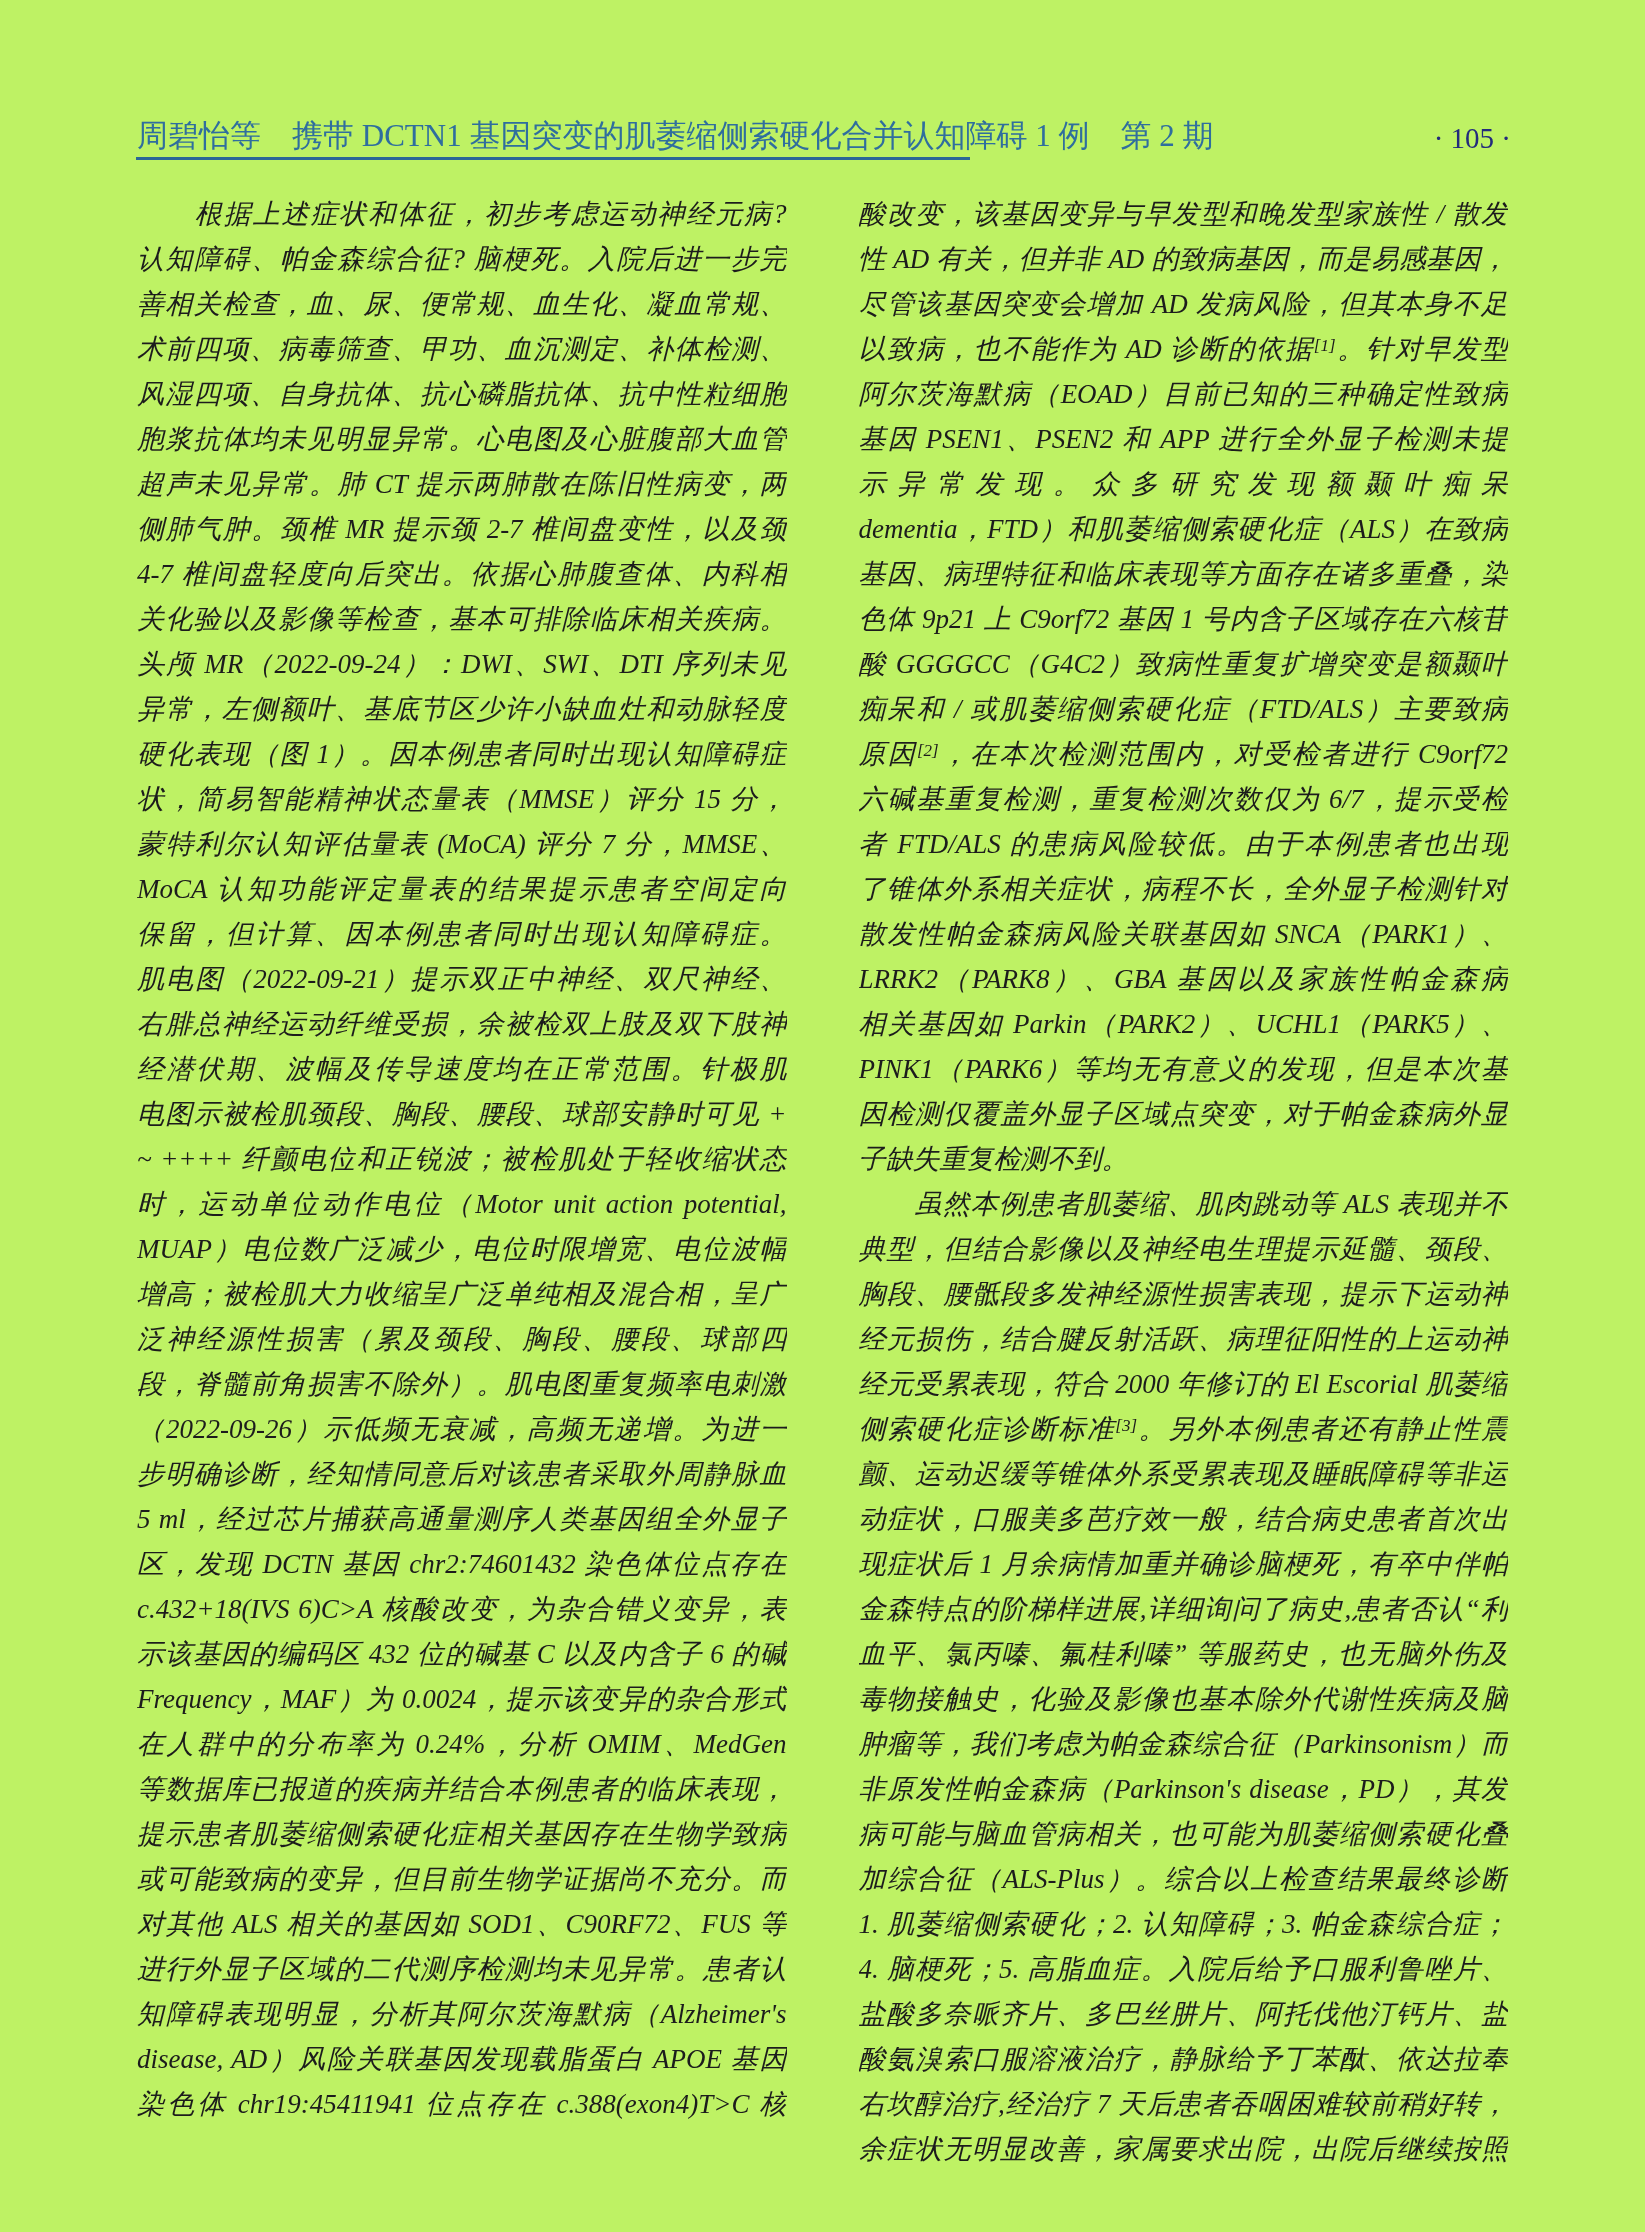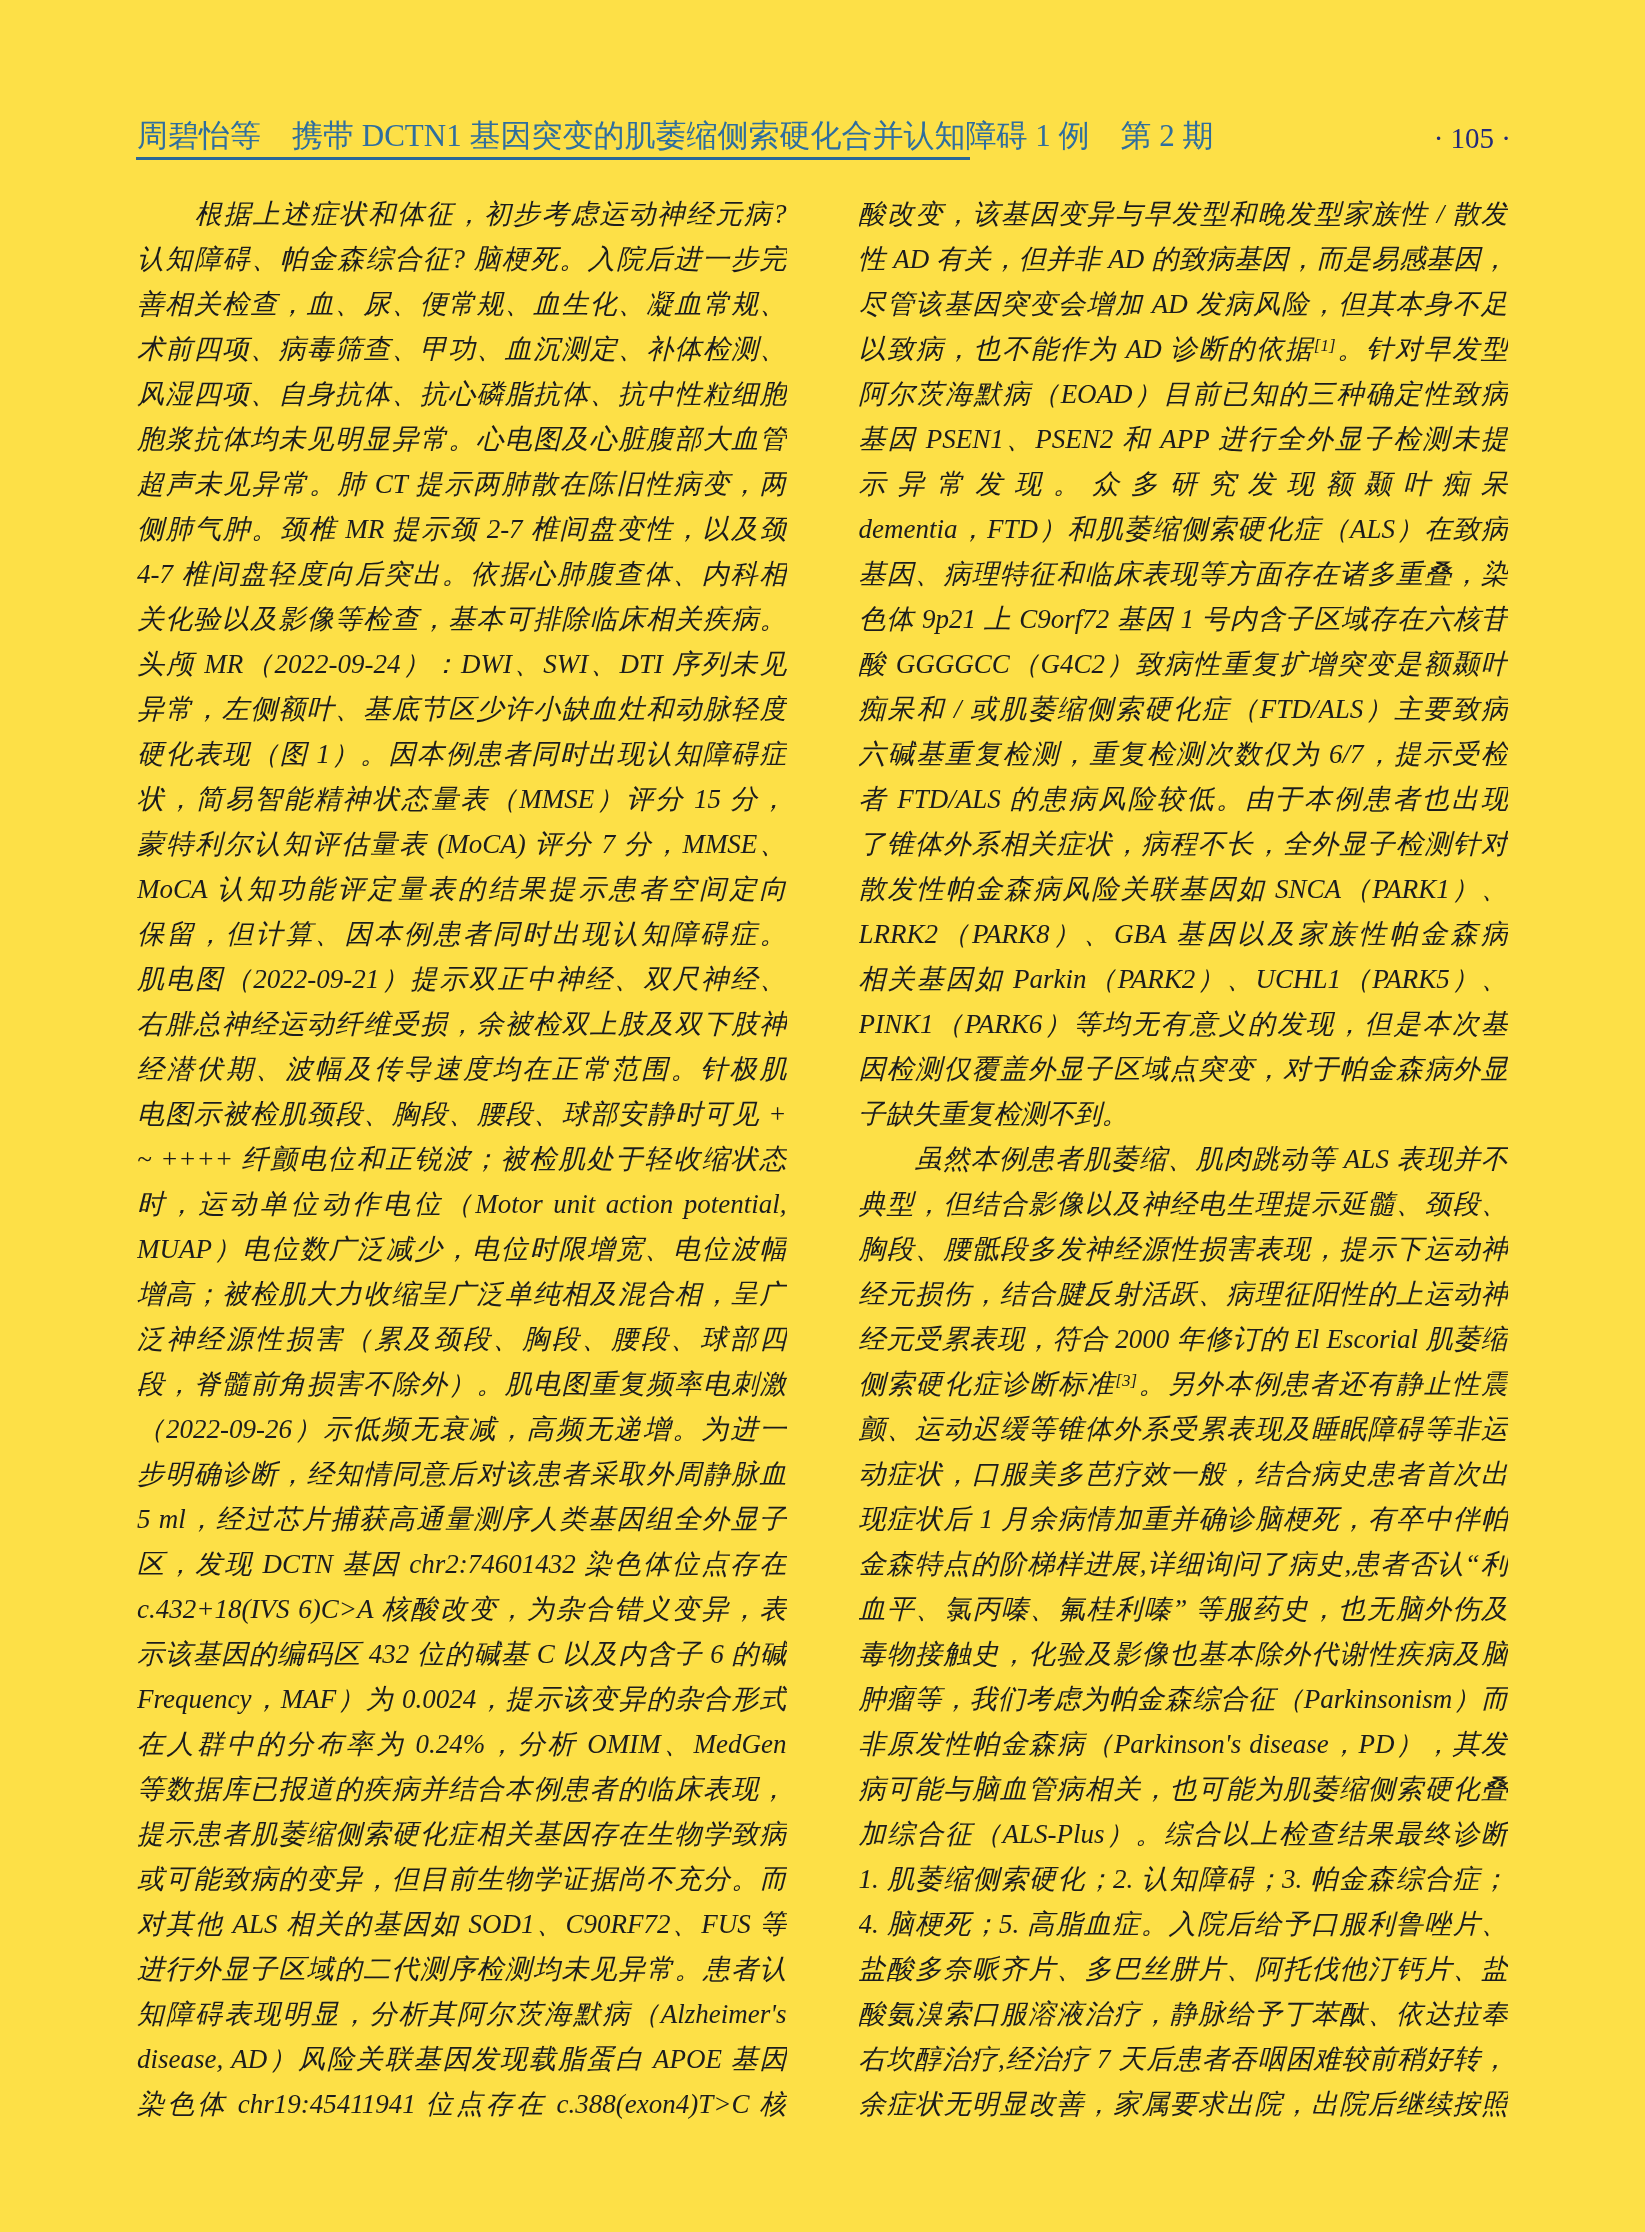--- a/index.html
+++ b/index.html
@@ -1,17 +1,17 @@
 <!DOCTYPE html>
 <html lang="zh"><head>
 <meta charset="utf-8">
 <style>
   html,body{margin:0;padding:0;background:#ffffff;}
   .page{
-    position:relative;width:1646px;height:2233px;background:#fde047;overflow:hidden;
+    position:relative;width:1646px;height:2233px;background:#bef264;overflow:hidden;
     font-family:"Liberation Serif","DejaVu Serif",serif;
   }
   .running-head{
     position:absolute;left:137px;top:119px;width:1373px;height:36px;
     font-size:31px;line-height:33px;color:#2f6e9e;white-space:nowrap;
   }
   .head-rule{
     position:absolute;left:136px;top:157px;width:834px;height:3px;background:#2b6796;
   }
   .page-number{
@@ -89,20 +89,21 @@
         <div class="tline">尽管该基因突变会增加 AD 发病风险，但其本身不足</div>
         <div class="tline">以致病，也不能作为 AD 诊断的依据<sup>[1]</sup>。针对早发型</div>
         <div class="tline">阿尔茨海默病（EOAD）目前已知的三种确定性致病</div>
         <div class="tline">基因 PSEN1、PSEN2 和 APP 进行全外显子检测未提</div>
         <div class="tline">示异常发现。众多研究发现额颞叶痴呆（Frontotemporal</div>
         <div class="tline">dementia，FTD）和肌萎缩侧索硬化症（ALS）在致病</div>
         <div class="tline">基因、病理特征和临床表现等方面存在诸多重叠，染</div>
         <div class="tline">色体 9p21 上 C9orf72 基因 1 号内含子区域存在六核苷</div>
         <div class="tline">酸 GGGGCC（G4C2）致病性重复扩增突变是额颞叶</div>
         <div class="tline">痴呆和 / 或肌萎缩侧索硬化症（FTD/ALS）主要致病</div>
+        <div class="tline">原因<sup>[2]</sup>，在本次检测范围内，对受检者进行 C9orf72</div>
         <div class="tline">六碱基重复检测，重复检测次数仅为 6/7，提示受检</div>
         <div class="tline">者 FTD/ALS 的患病风险较低。由于本例患者也出现</div>
         <div class="tline">了锥体外系相关症状，病程不长，全外显子检测针对</div>
         <div class="tline">散发性帕金森病风险关联基因如 SNCA（PARK1）、</div>
         <div class="tline">LRRK2（PARK8）、GBA 基因以及家族性帕金森病</div>
         <div class="tline">相关基因如 Parkin（PARK2）、UCHL1（PARK5）、</div>
         <div class="tline">PINK1（PARK6）等均无有意义的发现，但是本次基</div>
         <div class="tline">因检测仅覆盖外显子区域点突变，对于帕金森病外显</div>
         <div class="tline noj">子缺失重复检测不到。</div>
         <div class="tline">　　虽然本例患者肌萎缩、肌肉跳动等 ALS 表现并不</div>

